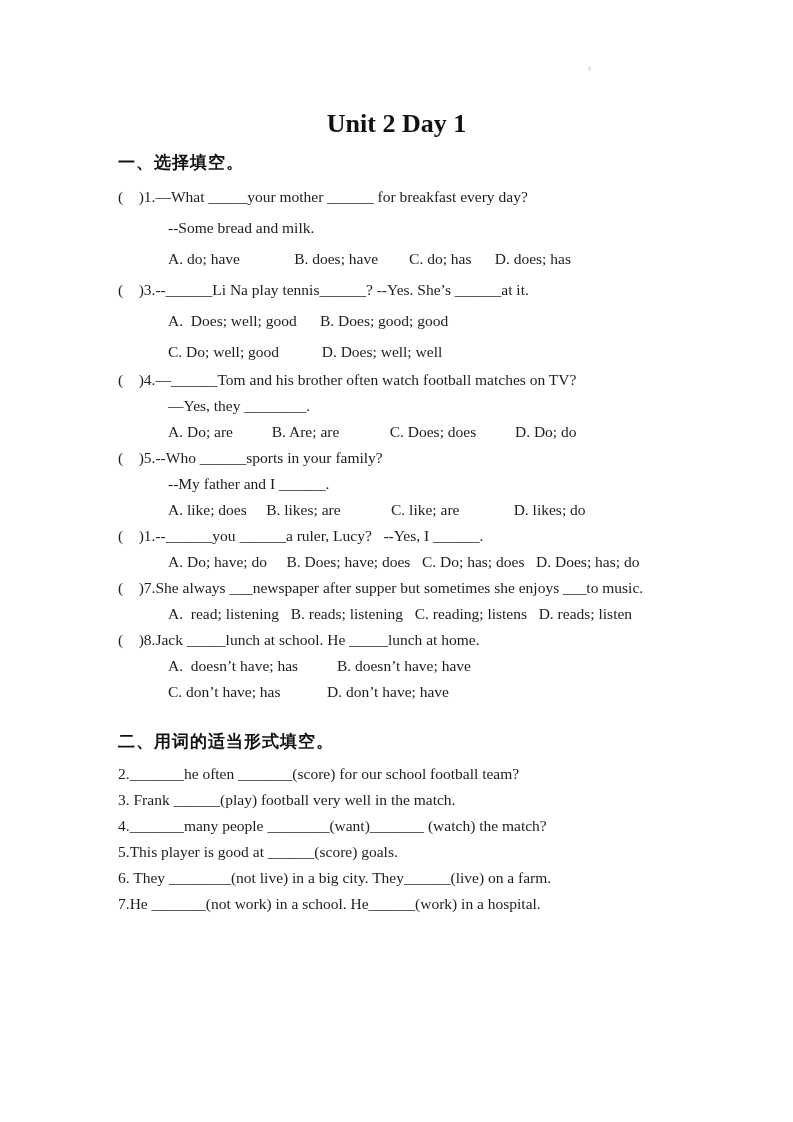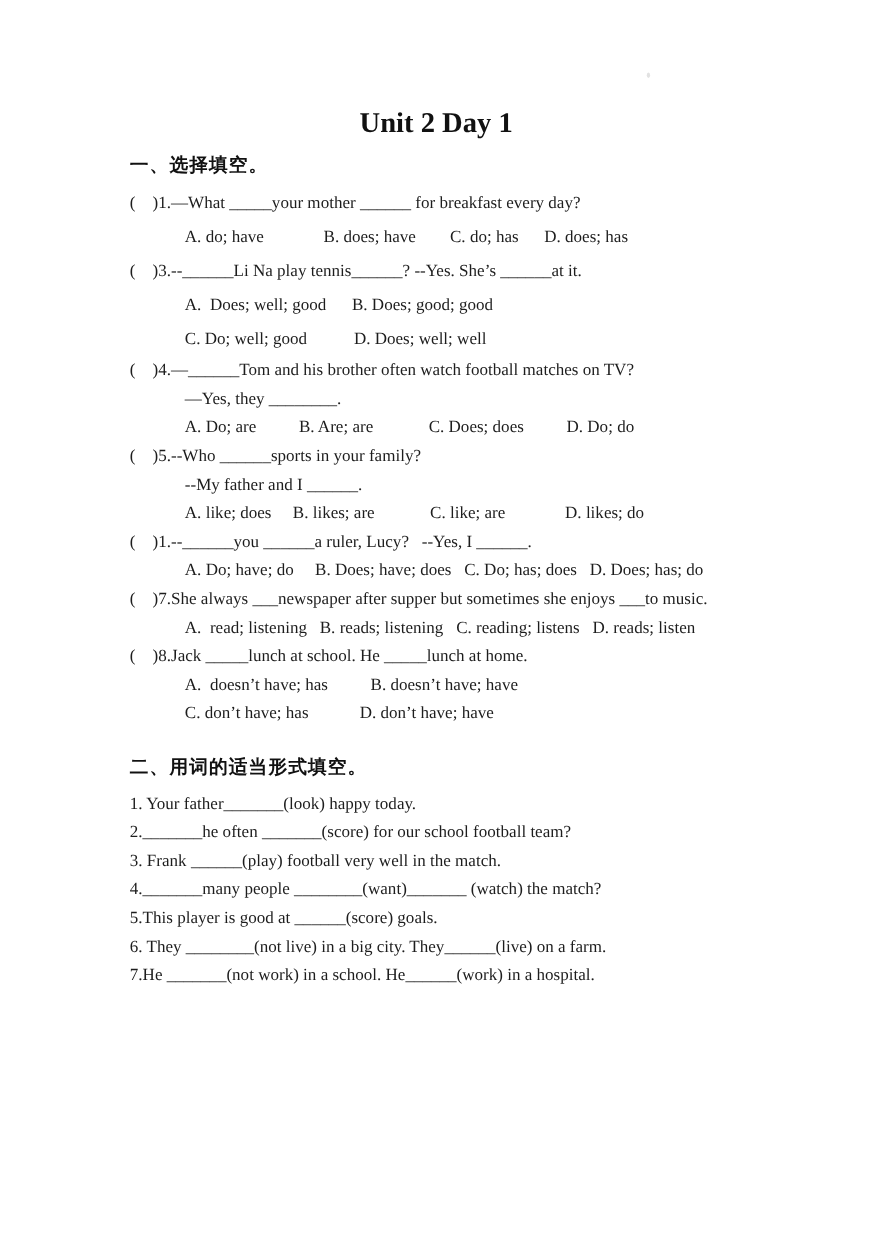--- a/index.html
+++ b/index.html
@@ -9,21 +9,21 @@
     width: 793px;
     height: 1122px;
     margin: 0 auto;
     background: #ffffff;
     overflow: hidden;
     color: #1d1d1d;
     font-family: "Liberation Serif", serif;
     font-size: 15.5px;
   }
   .title {
-    margin: 0;
+    margin: 12px;
     padding-top: 97px;
     text-align: center;
     font-size: 26px;
     font-weight: 700;
     line-height: 30px;
     font-family: "Liberation Serif", serif;
     color: #111111;
   }
   .content { padding-left: 118px; padding-right: 90px; }
   .sec-heading {
@@ -56,20 +56,21 @@
   <div class="stray-mark"></div>
 
   <h1 class="title">Unit 2 Day 1</h1>
 
   <div class="content">
 
     <div class="sec-heading sec1-heading">一、选择填空。</div>
 
     <div class="q q-wide">
       <div class="ln">(    )1.—What _____your mother ______ for breakfast every day?</div>
+      <div class="ln ind">--Some bread and milk.</div>
       <div class="ln ind">A. do; have              B. does; have        C. do; has      D. does; has</div>
     </div>
 
 
     <div class="q q-wide">
       <div class="ln">(    )3.--______Li Na play tennis______? --Yes. She’s ______at it.</div>
       <div class="ln ind">A.  Does; well; good      B. Does; good; good</div>
       <div class="ln ind">C. Do; well; good           D. Does; well; well</div>
     </div>
 
@@ -97,21 +98,20 @@
 
     <div class="q">
       <div class="ln">(    )8.Jack _____lunch at school. He _____lunch at home.</div>
       <div class="ln ind">A.  doesn’t have; has          B. doesn’t have; have</div>
       <div class="ln ind">C. don’t have; has            D. don’t have; have</div>
     </div>
 
     <div class="sec-heading sec2-heading">二、用词的适当形式填空。</div>
 
     <div>
-      <div class="ln">1. Your father_______(look) happy today.</div>
       <div class="ln">2._______he often _______(score) for our school football team?</div>
       <div class="ln">3. Frank ______(play) football very well in the match.</div>
       <div class="ln">4._______many people ________(want)_______ (watch) the match?</div>
       <div class="ln">5.This player is good at ______(score) goals.</div>
       <div class="ln">6. They ________(not live) in a big city. They______(live) on a farm.</div>
       <div class="ln">7.He _______(not work) in a school. He______(work) in a hospital.</div>
     </div>
 
   </div>
 </div>

